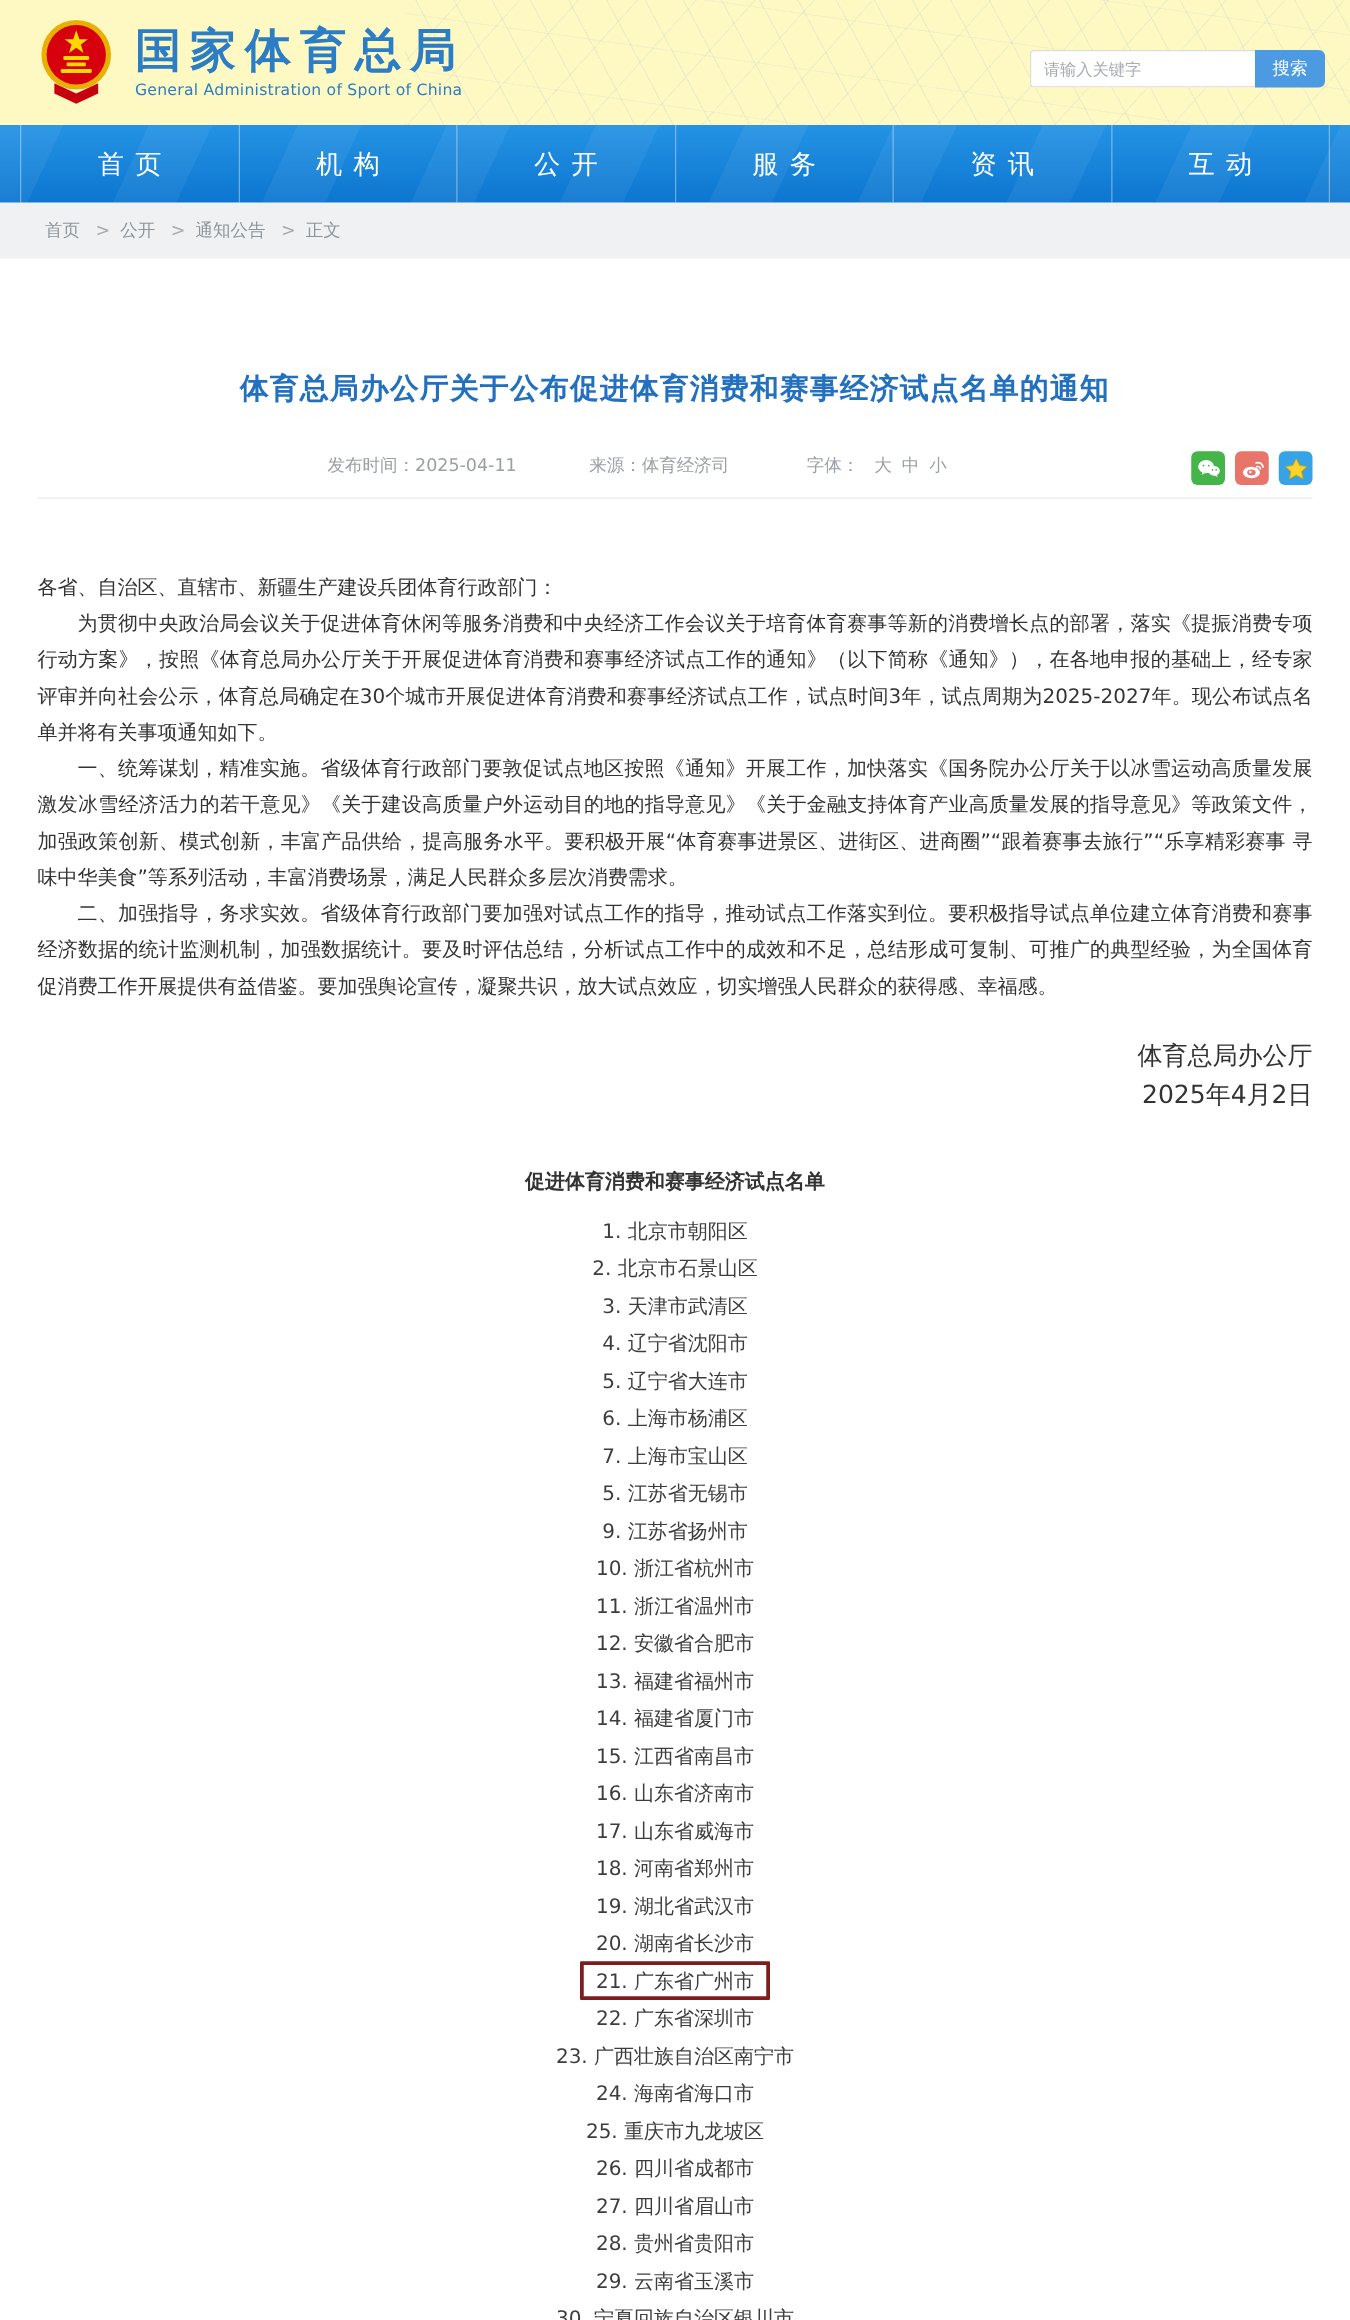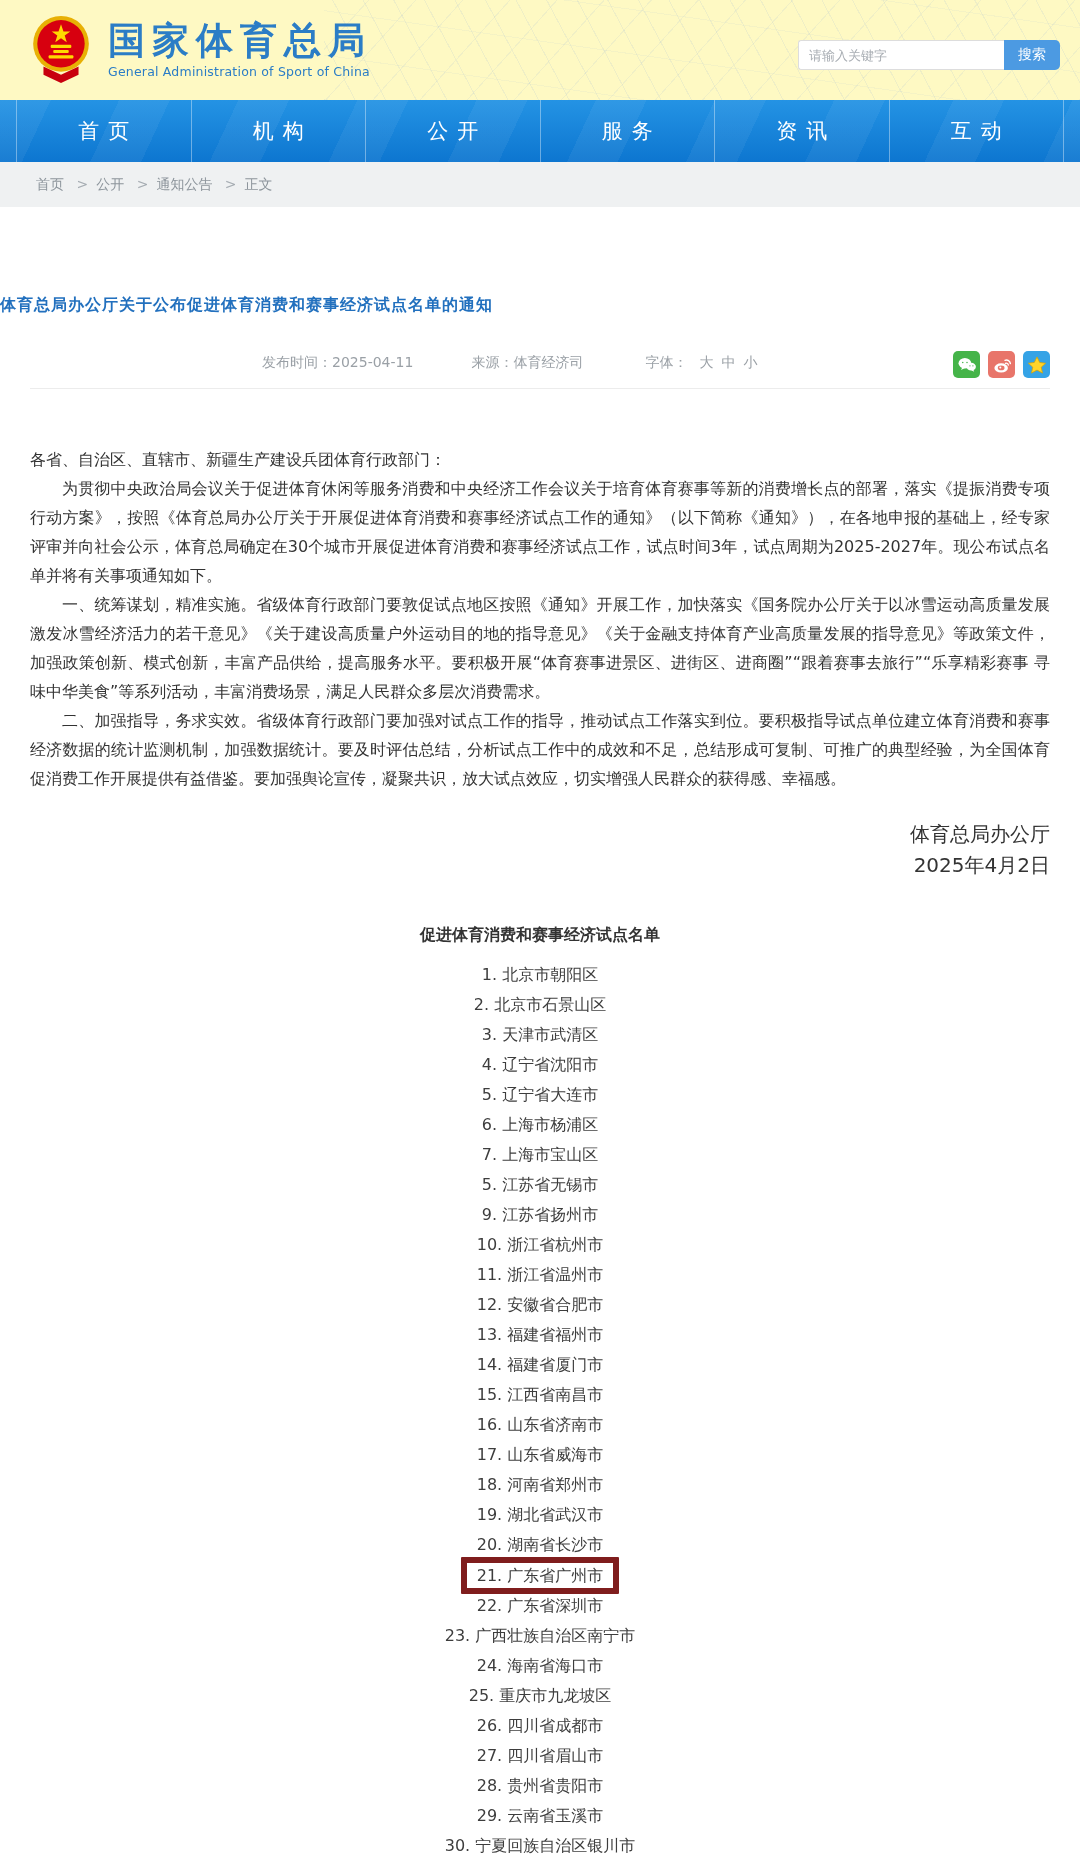--- a/index.html
+++ b/index.html
@@ -18,21 +18,21 @@
       repeating-linear-gradient(-48deg, rgba(176,196,210,.18) 0 1px, transparent 1px 35px),
       repeating-linear-gradient(8deg, rgba(176,196,210,.12) 0 1px, transparent 1px 44px);
     pointer-events:none;
   }
   .logo-wrap { position:absolute; left:28px; top:12px; display:flex; align-items:center; gap:14px; z-index:2; }
   .emblem { width:66px; height:76px; flex:0 0 auto; }
   .site-name { color:#2b7dc6; font-size:37px; font-weight:700; letter-spacing:7px; line-height:1.1; }
   .site-name-en { color:#2b7dc6; font-size:12.5px; margin-top:3px; letter-spacing:.2px; }
   .search-wrap { position:absolute; right:20px; top:40px; display:flex; z-index:2; }
   .search-input {
-    width:206px; height:30px; border:1px solid #ddd; border-right:none; outline:none;
+    width:180px; height:30px; border:1px solid #ddd; border-right:none; outline:none;
     padding:0 10px; font-size:13px; color:#333; border-radius:3px 0 0 3px; background:#fff;
   }
   .search-input::placeholder { color:#a8adb3; }
   .search-btn {
     width:56px; height:30px; border:none; background:#4c9ae2; color:#fff; font-size:14px;
     border-radius:0 5px 5px 0; cursor:pointer;
   }
   
   .main-nav {
     height:62px; display:flex; align-items:stretch; padding:0 16px;
@@ -52,21 +52,21 @@
   
   .crumb-bar {
     height:45px; background:#eff1f2; display:flex; align-items:center;
     padding-left:36px; font-size:14px; color:#8d959c;
   }
   .crumb { cursor:pointer; }
   .crumb:not(:last-child)::after { content:" " attr(data-sep) " "; color:#a5acb2; margin:0 8px; cursor:default; }
   
   .content { background:#fff; }
   .article-title {
-    text-align:left; color:#2270be; font-size:16px; font-weight:700;
+    text-align:center; color:#2270be; font-size:23px; font-weight:700;
     padding-top:88px; letter-spacing:1px;
   }
   .meta-row {
     position:relative; margin:38px 30px 0; padding:0 0 16px 232px;
     border-bottom:1px solid #ececec; display:flex; gap:58px; align-items:center;
     color:#9aa0a6; font-size:14px;
   }
   .font-opts span { margin:0 4px; cursor:pointer; }
   .share-icons { position:absolute; right:0; bottom:10px; display:flex; gap:8px; }
   .share-icon { width:27px; height:27px; border-radius:5px; display:flex; align-items:center; justify-content:center; cursor:pointer; }
@@ -74,21 +74,21 @@
   
   .article-body { margin:0 30px; padding-top:56px; font-size:16px; line-height:29px; color:#333; text-align:justify; }
   .para { text-indent:2em; }
   .signature { margin:26px 30px 0; text-align:right; color:#333; font-size:20px; line-height:31px; }
   
   .pilot-list { margin-top:44px; text-align:center; font-size:16px; color:#3d3d3d; }
   .list-heading { font-weight:700; color:#333; margin-bottom:14px; }
   .list-item { line-height:30px; }
   .list-item .city { display:inline-block; }
   .list-item.highlight .city {
-    border:6px solid #7f1d1d; padding:0 10px; line-height:25px; margin:-3px 0; border-radius:1px;
+    border:3px solid #7f1d1d; padding:0 10px; line-height:25px; margin:-3px 0; border-radius:1px;
   }
 </style>
 </head>
 <body>
 
 <div class="site-header">
   <div class="logo-wrap">
     <span class="emblem">
       <svg viewBox="0 0 64 72" width="66" height="76">
         <circle cx="32" cy="30" r="27" fill="#e8b004"></circle>

